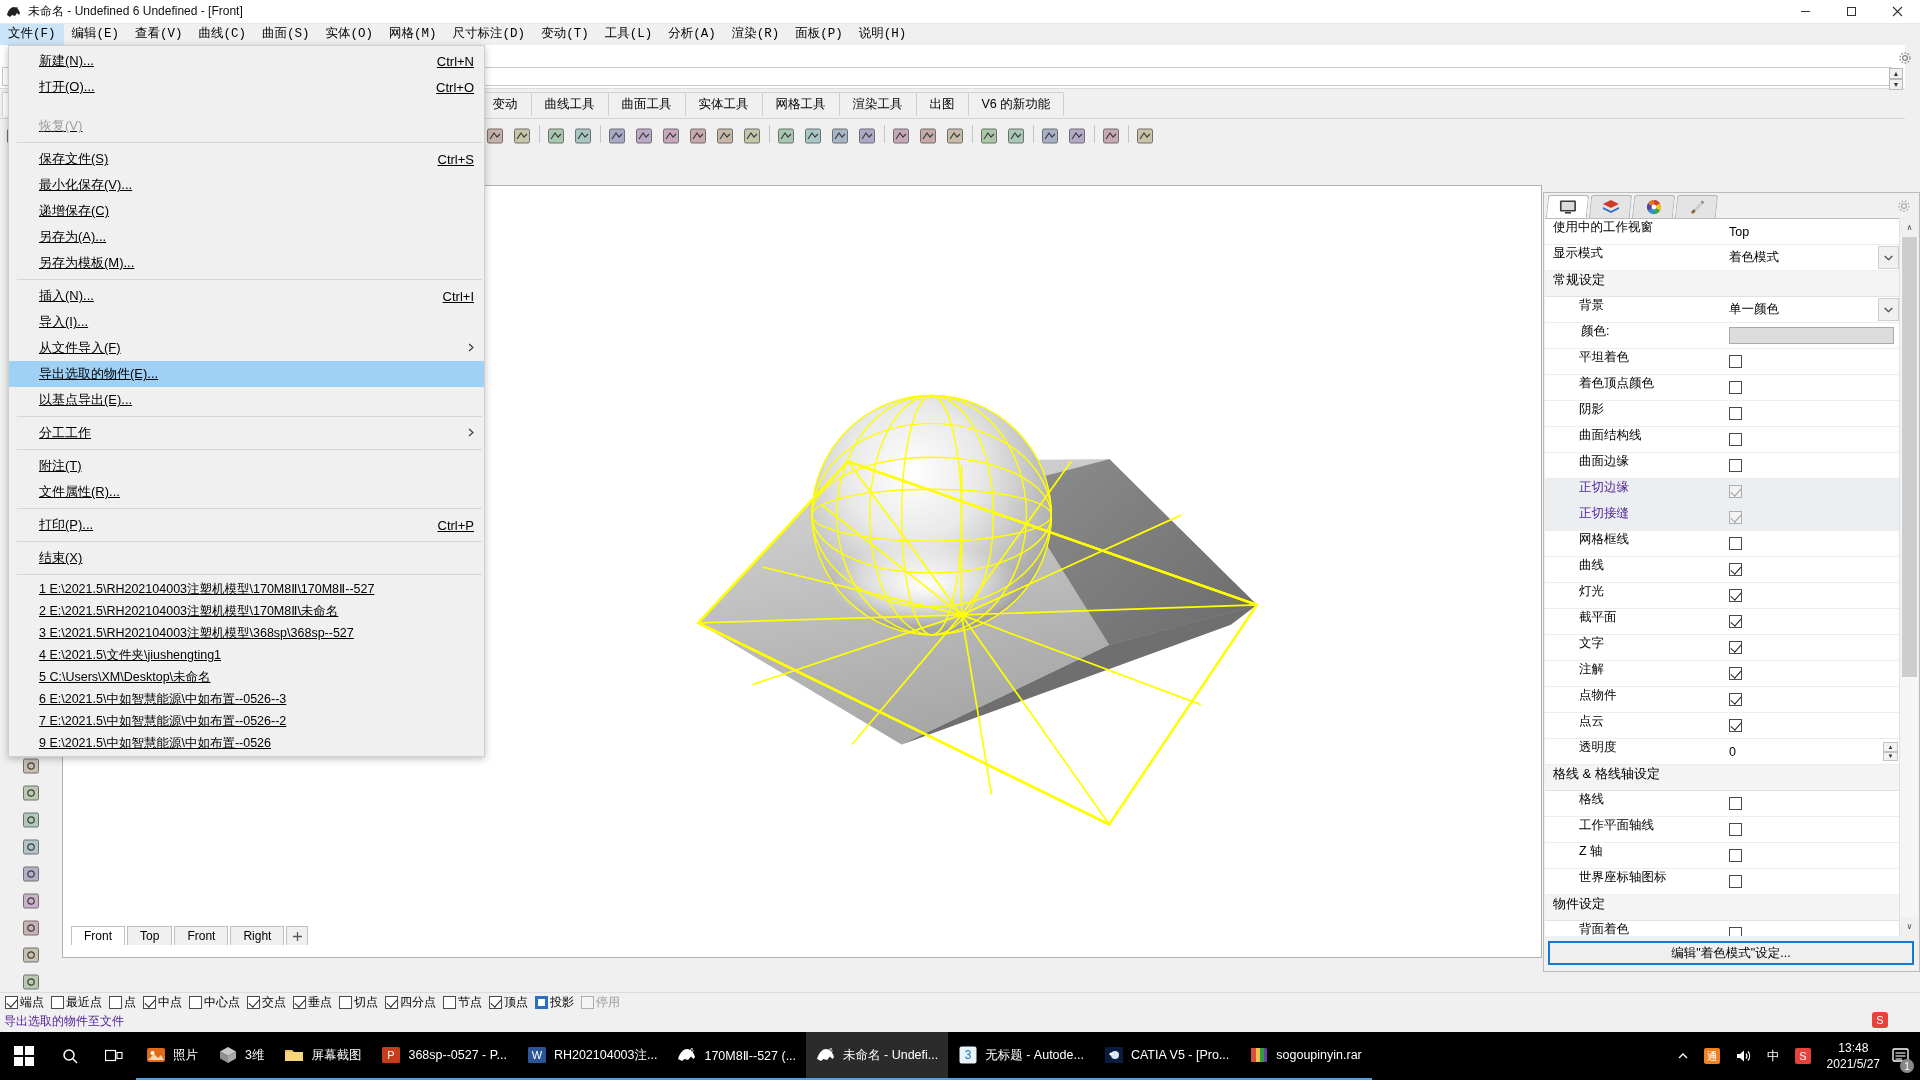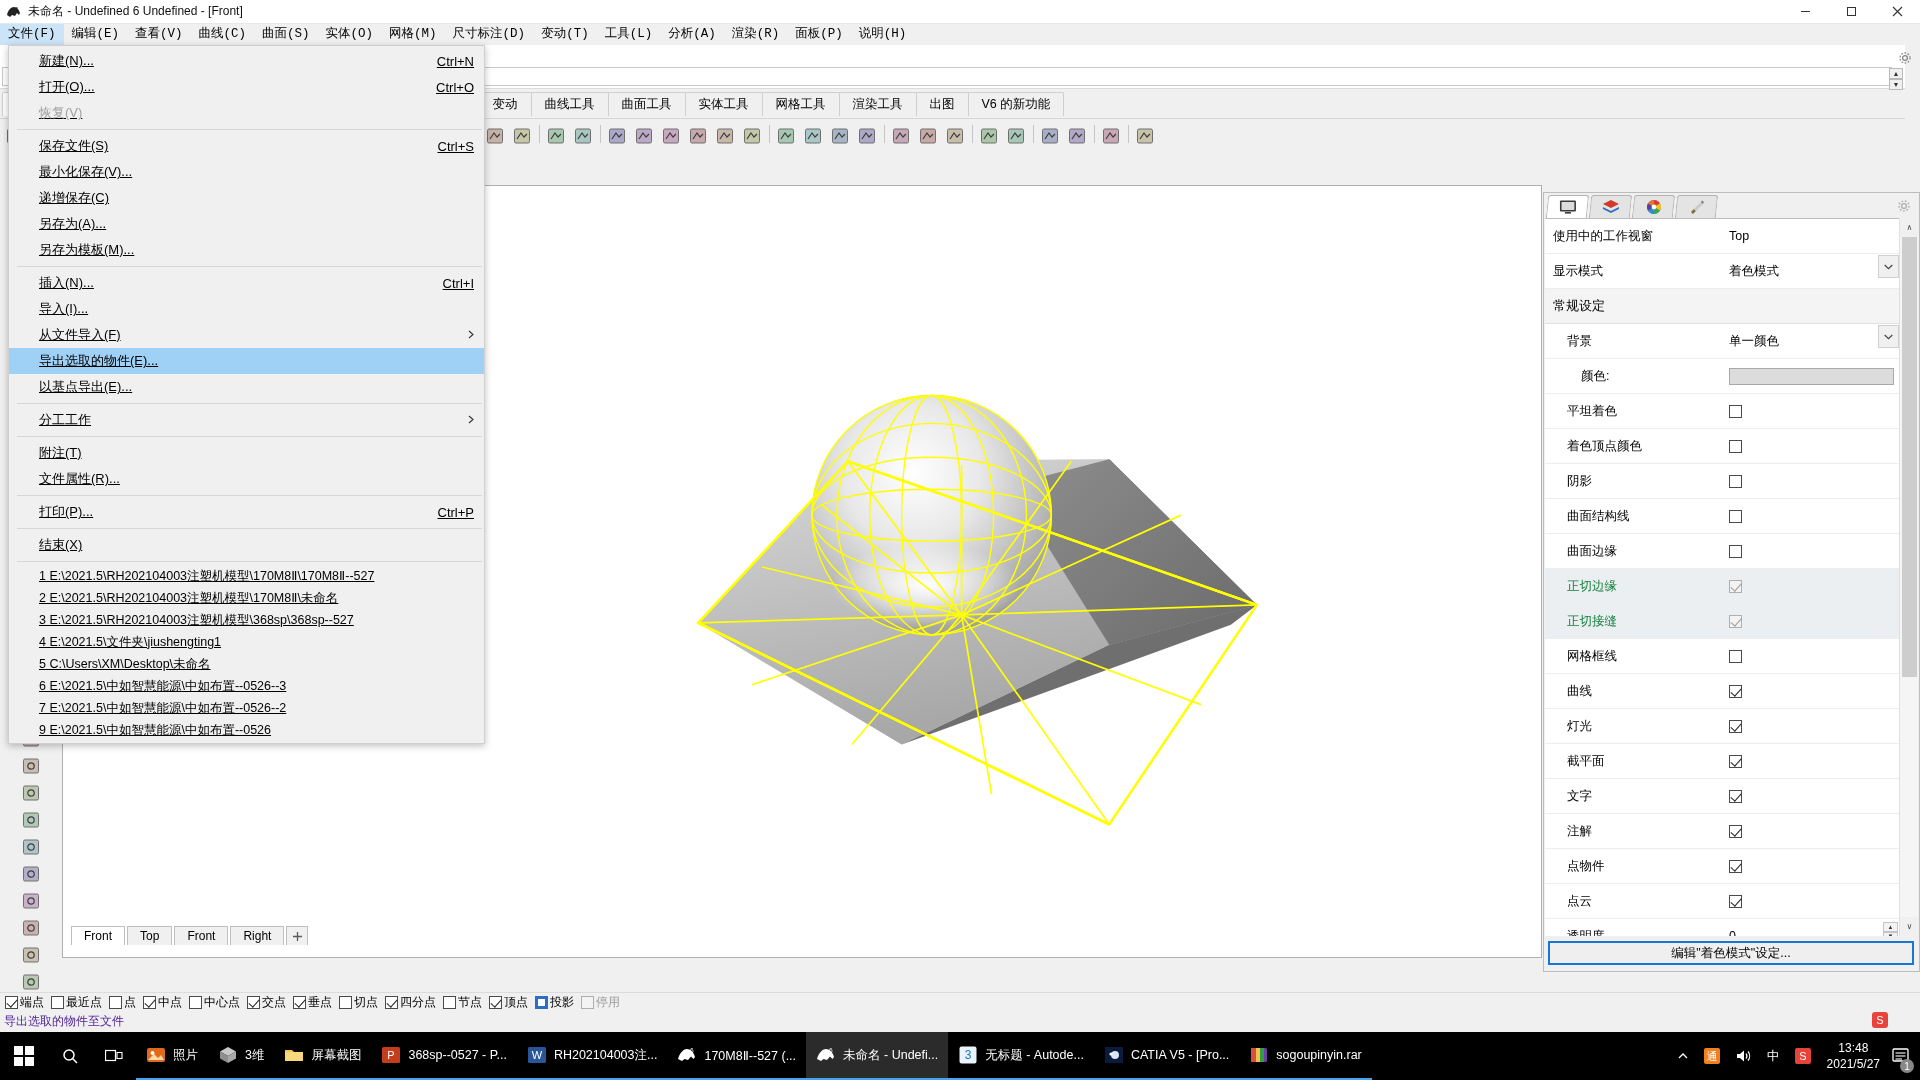--- a/index.html
+++ b/index.html
@@ -136,28 +136,28 @@
   }
   .ptab > * { transform: skewX(6deg); }
   .ptab.active { background: #ffffff; }
   .panel-gear { position: absolute; right: 8px; top: 6px; width: 14px; height: 14px; opacity: .55; }
 
   .proplist {
     position: absolute; left: 1px; top: 25px; width: 355px; height: 718px;
     background: #ffffff; border-top: 1px solid #bcbcbc; overflow: hidden; font-size: 12.5px;
   }
   .prow {
-    display: flex; height: 35px; align-items: center;
+    display: flex; height: 26px; 
     border-bottom: 1px solid #ededed; background: #fff;
   }
   .prow.group { background: #f4f4f4; font-size: 13px; border-bottom: 1px solid #e2e2e2; }
-  .prow.disabled .plabel { color: #15803d; }
+  .prow.disabled .plabel { color: #4c1d95; }
   .prow.disabled { background: #eceff2; }
   .plabel { width: 176px; padding-left: 8px; color: #000; white-space: nowrap; }
-  .plabel.ind1 { padding-left: 22px; }
+  .plabel.ind1 { padding-left: 34px; }
   .plabel.ind2 { padding-left: 36px; }
   .pvalue { flex: 1; padding-left: 8px; color: #000; display: flex; align-items: center; }
   .pvalue .vtext { white-space: nowrap; }
   .cbox {
     width: 13px; height: 13px; border: 1px solid #4a4a4a; background: #fff;
     display: inline-block; position: relative; flex: none;
   }
   .cbox.checked::after {
     content: ""; position: absolute; left: 3px; top: 0px; width: 5px; height: 9px;
     border: solid #222; border-width: 0 1.6px 1.6px 0; transform: rotate(42deg);
@@ -248,21 +248,21 @@
     background: #f0f0f0; border: 1px solid #cfcfcf;
     box-shadow: 0 2px 7px rgba(0,0,0,.25); z-index: 50; padding: 2px 0;
     font-size: 13px;
     text-decoration: underline;
   }
   .fm-item {
     height: 26px; display: flex; align-items: center; padding: 0 10px 0 30px;
     color: #000; position: relative; white-space: nowrap;
   }
   .fm-item.hl { background: #9fd0f5; }
-  .fm-item.dim { color: #a0a0a0; }
+  .fm-item.dim { color: #a0a0a0; margin-top: 13px; }
   .fm-item .accel { margin-left: auto; padding-left: 28px; color: #000; }
   .fm-item .submark {
     margin-left: auto; font-size: 9px; color: #333;
   }
   .fm-sep { height: 1px; background: #d6d6d6; margin: 3px 2px 3px 8px; }
   .fm-recent {
     height: 22px; display: flex; align-items: center; padding: 0 10px 0 30px;
     font-size: 12.5px; color: #000; white-space: nowrap;
   }
 

